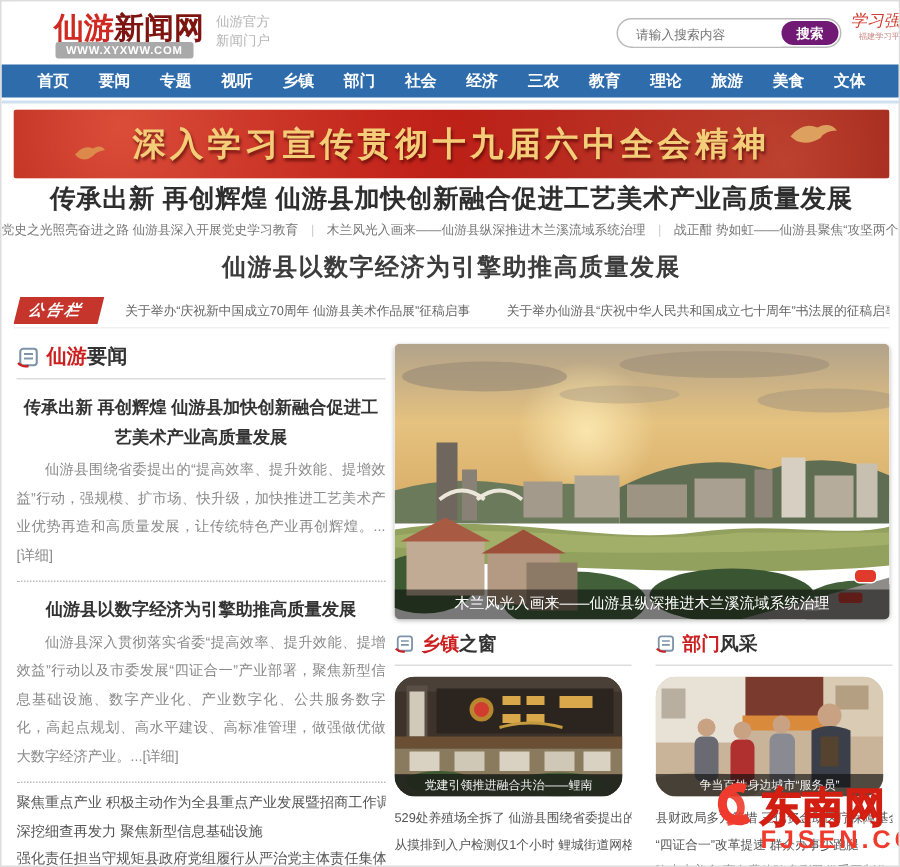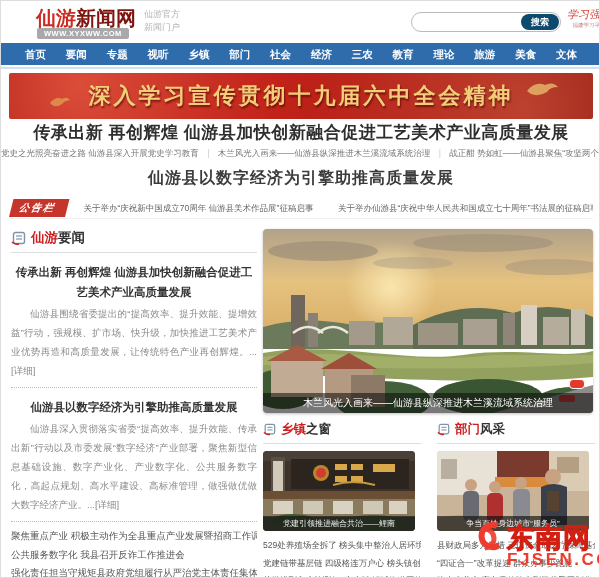--- a/index.html
+++ b/index.html
@@ -12,21 +12,21 @@
   .logo-red{color:#cf2a21;}
   .logo-dark{color:#7e1410;}
   .url-pill{position:absolute;left:26px;top:27px;background:#a9a9a9;color:#fff;font-size:7.5px;
             font-weight:bold;padding:1px 7px;border-radius:2px;letter-spacing:.5px;}
   .tagline{position:absolute;left:133px;top:7px;font-size:9px;color:#b5b5b5;line-height:13px;}
   .searchbox{position:absolute;left:400px;top:11px;width:150px;height:20px;border:1px solid #bbb;
              border-radius:11px;background:#fff;box-sizing:border-box;}
   .searchbox input{position:absolute;left:10px;top:2px;width:95px;height:14px;border:none;outline:none;
                    font-size:8.5px;color:#888;font-family:"Liberation Sans",sans-serif;}
   .search-btn{position:absolute;right:1px;top:1px;height:16px;width:38px;border:none;border-radius:9px;
-              background:#0c4a6e;color:#fff;font-size:9px;font-weight:bold;cursor:pointer;
+              background:#701a75;color:#fff;font-size:9px;font-weight:bold;cursor:pointer;
               font-family:"Liberation Sans",sans-serif;line-height:16px;padding:0;}
   .partner{position:absolute;left:556px;top:7px;text-align:center;}
   .partner .p1{color:#d23b30;font-size:11px;font-weight:normal;font-style:italic;
                font-family:"Liberation Serif",serif;line-height:13px;}
   .partner .p2{color:#c98a85;font-size:5.5px;line-height:8px;}
 
   
   .nav{position:absolute;left:0;top:42px;width:600px;height:22px;background:#2e6cab;
        display:flex;justify-content:space-between;padding:0 24px;box-sizing:border-box;}
   .nav a{color:#fff;font-size:10.5px;line-height:22px;text-decoration:none;font-weight:bold;}
@@ -84,21 +84,21 @@
             overflow:hidden;box-shadow:0 1px 3px rgba(0,0,0,.25);cursor:pointer;}
   .car-caption{position:absolute;left:0;bottom:0;width:100%;height:20px;background:rgba(10,10,10,.55);
                color:#fff;font-size:10px;line-height:20px;text-align:center;}
   .dots{position:absolute;right:8px;bottom:24px;display:flex;align-items:center;}
   .dot{width:7px;height:7px;border-radius:50%;background:rgba(255,255,255,.85);margin-left:5px;cursor:pointer;}
   .dot.active{width:14px;height:8px;border-radius:4px;background:#e03a2a;border:1px solid #fff;}
 
   
   .subcol{position:absolute;top:420px;width:158px;}
   .subcol .sec-head{font-size:12.5px;}
-  .thumb{position:relative;width:152px;height:80px;margin-top:7px;border-radius:4px;overflow:hidden;cursor:pointer;}
+  .thumb{position:relative;width:152px;height:80px;margin-top:7px;border-radius:14px;overflow:hidden;cursor:pointer;}
   .thumb-cap{position:absolute;left:0;bottom:0;width:100%;height:15px;background:rgba(15,15,15,.65);
              color:#f2f2f2;font-size:8px;line-height:15px;text-align:center;white-space:nowrap;overflow:hidden;}
   .sub-list{list-style:none;margin:6px 0 0 0;padding:0;}
   .sub-list li{font-size:8.5px;line-height:17.5px;white-space:nowrap;overflow:hidden;}
   .sub-list a{color:#555;text-decoration:none;}
 
   
   .watermark{position:absolute;left:472px;top:520px;width:128px;height:56px;}
   .wm-row{display:flex;align-items:flex-end;}
   .wm-name{font-size:27px;font-weight:bold;color:#ef3b2d;letter-spacing:1px;
@@ -113,20 +113,21 @@
   <div class="hdr">
     <div class="logo-cn">
       <span class="logo-red">仙游</span><span class="logo-dark">新闻网</span>
     </div>
     <div class="url-pill">WWW.XYXWW.COM</div>
     <div class="tagline">
       <div>仙游官方</div>
       <div>新闻门户</div>
     </div>
     <div class="searchbox">
+      <input placeholder="请输入搜索内容" style="">
       <button class="search-btn">搜索</button>
     </div>
     <div class="partner">
       <div class="p1">学习强国</div>
       <div class="p2">福建学习平台</div>
     </div>
   </div>
 
   <div class="nav">
     <a href="#">首页</a>
@@ -186,27 +187,27 @@
     </div>
 
     <div>
       <div class="art-title">传承出新 再创辉煌 仙游县加快创新融合促进工艺美术产业高质量发展</div>
       <p class="art-p"><span>仙游县围绕省委提出的“提高效率、提升效能、提增效益”行动，强规模、扩市场、快升级，加快推进工艺美术产业优势再造和高质量发展，让传统特色产业再创辉煌。</span><a href="#" class="art-more">...[详细]</a></p>
     </div>
     <hr class="dotted">
 
     <div>
       <div class="art-title">仙游县以数字经济为引擎助推高质量发展</div>
-      <p class="art-p"><span>仙游县深入贯彻落实省委“提高效率、提升效能、传承出新”行动以及市委发展“数字经济”产业部署，聚焦新型信息基础设施、数字产业化、产业数字化、公共服务数字化，高起点规划、高水平建设、高标准管理，做强做优做大数字经济产业。</span><a href="#" class="art-more">...[详细]</a></p>
+      <p class="art-p"><span>仙游县深入贯彻落实省委“提高效率、提升效能、提增效益”行动以及市委发展“四证合一”产业部署，聚焦新型信息基础设施、数字产业化、产业数字化、公共服务数字化，高起点规划、高水平建设、高标准管理，做强做优做大数字经济产业。</span><a href="#" class="art-more">...[详细]</a></p>
     </div>
     <hr class="dotted">
 
     <ul class="news-list">
       <li><a href="#">聚焦重点产业 积极主动作为全县重点产业发展暨招商工作调度</a></li>
-      <li><a href="#">公共服务数字化 我县召开反诈工作推进会</a></li>
+      <li><a href="#">深挖细查再发力 聚焦新型信息基础设施</a></li>
       <li><a href="#">强化责任担当守规矩县政府党组履行从严治党主体责任集体约谈</a></li>
 
     </ul>
   </div>
 
   <div class="carousel">
     <svg width="330" height="184" viewBox="0 0 330 184" preserveAspectRatio="none">
       <defs>
         <linearGradient id="sky" x1="0" y1="0" x2="0" y2="1">
           <stop offset="0" stop-color="#b1a28b"></stop>
@@ -301,22 +302,21 @@
         <rect x="70" y="50" width="20" height="13" fill="#d9d2c2"></rect>
         <rect x="100" y="50" width="20" height="13" fill="#cfc8b6"></rect>
         <rect x="126" y="50" width="18" height="13" fill="#d9d2c2"></rect>
         <rect x="0" y="66" width="152" height="14" fill="#4f5a40"></rect>
         <ellipse cx="30" cy="70" rx="22" ry="7" fill="#3f5a33"></ellipse>
         <ellipse cx="110" cy="72" rx="30" ry="8" fill="#46603a"></ellipse>
       </svg>
       <div class="thumb-cap">党建引领推进融合共治——鲤南</div>
     </div>
     <ul class="sub-list">
-      <li><a href="#">529处养殖场全拆了 榜头集中整治人居环境</a></li>
-      <li><a href="#">党建链带基层链 四级格连万户心 榜头镇创</a></li>
+      <li><a href="#">529处养殖场全拆了 仙游县围绕省委提出的</a></li>
       <li><a href="#">从摸排到入户检测仅1个小时 鲤城街道网格</a></li>
     </ul>
   </div>
 
   <div class="subcol" style="left:436px;">
     <div class="sec-head">
       <svg class="news-ico" width="13" height="13" viewBox="0 0 15 15">
         <rect x="2.5" y="1.5" width="11" height="11" rx="2" fill="none" stroke="#7d93a8" stroke-width="1.4"></rect>
         <line x1="5" y1="5" x2="11" y2="5" stroke="#7d93a8" stroke-width="1.2"></line>
         <line x1="5" y1="8" x2="11" y2="8" stroke="#7d93a8" stroke-width="1.2"></line>

